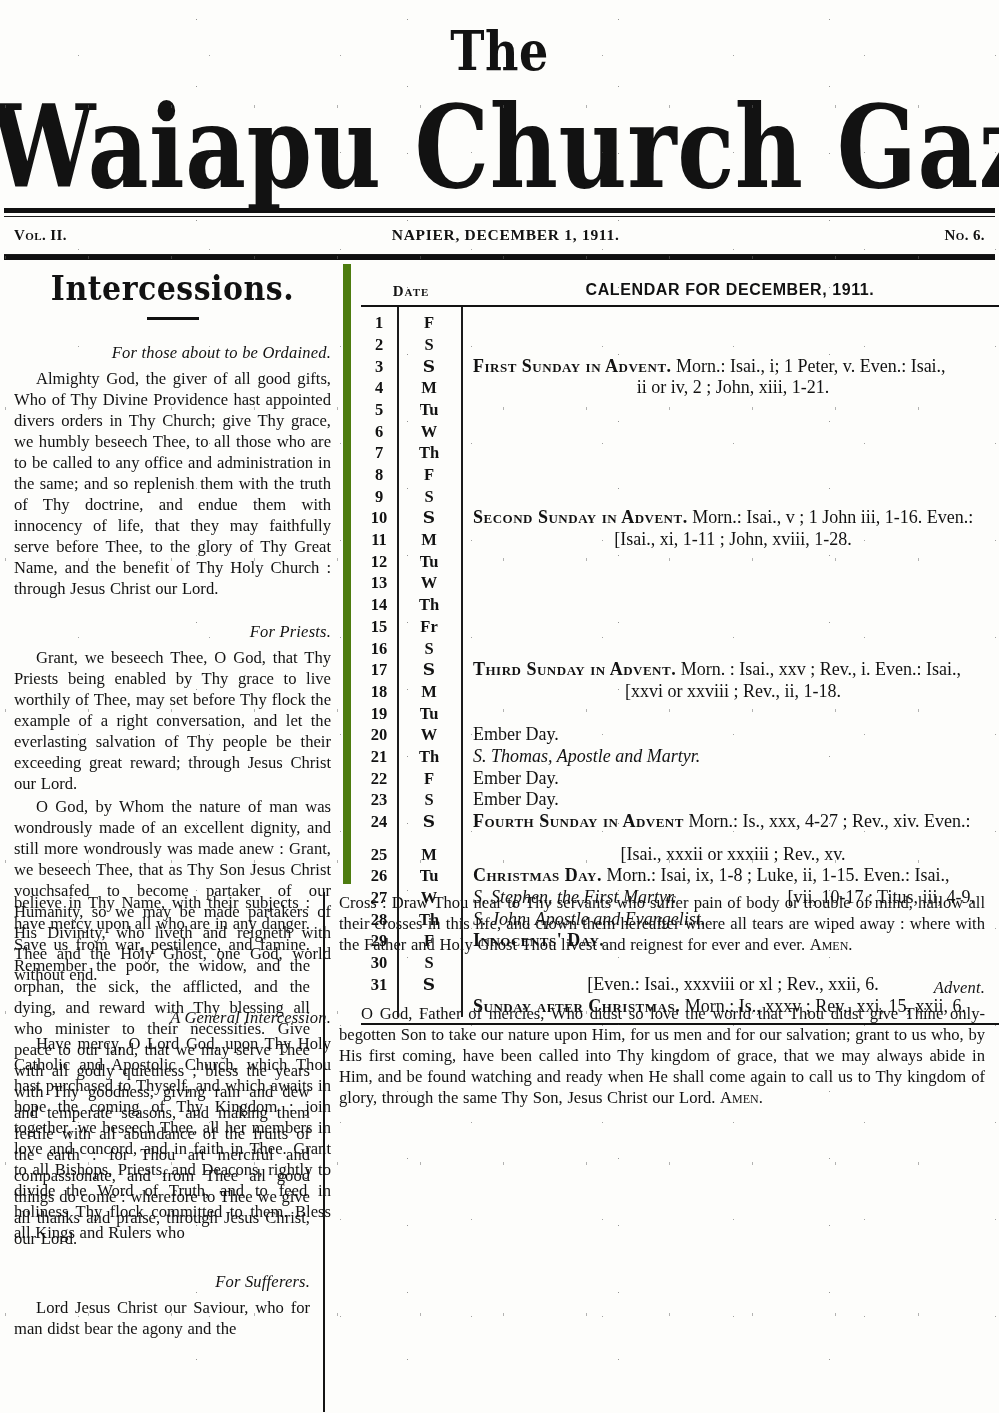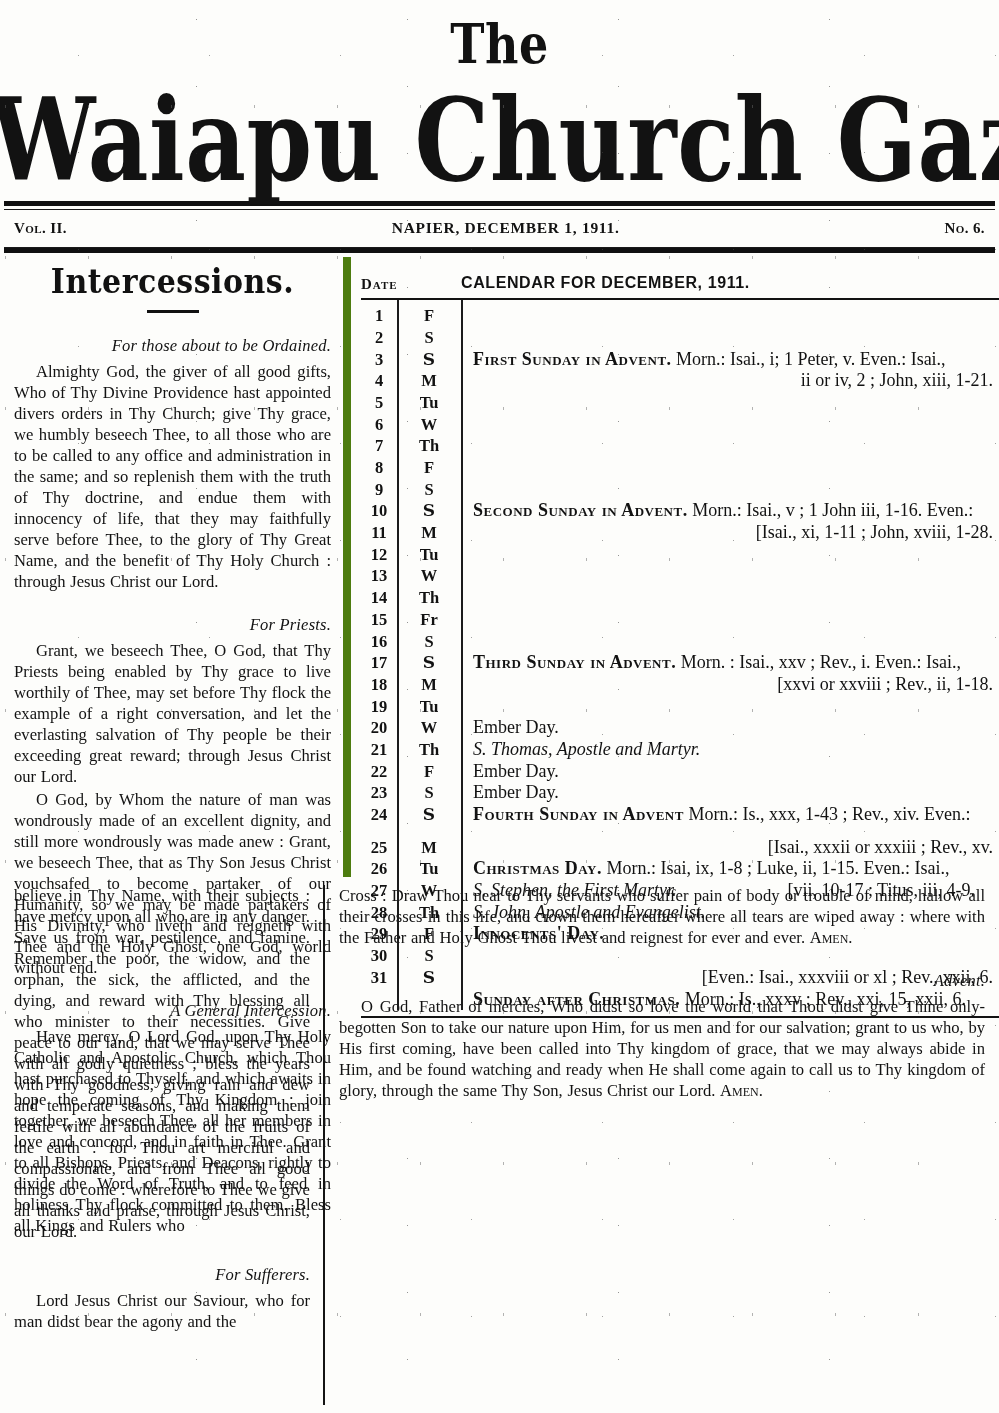--- a/index.html
+++ b/index.html
@@ -19,21 +19,21 @@
     background-image:
       radial-gradient(#4a4a4a .8px, transparent .9px),
       radial-gradient(#6a6a6a .6px, transparent .7px),
       radial-gradient(#2e2e2e .5px, transparent .6px);
     background-size:131px 97px, 83px 151px, 211px 67px;
     background-position:13px 7px, 47px 31px, 91px 53px;
   }
   .page{position:relative;width:999px;height:1413px;z-index:2;}
 
   
-  .masthead{text-align:center;padding-top:13px;}
+  .masthead{text-align:center;padding-top:0;margin-top:20px;}
   .blackletter{
     font-family:"DejaVu Serif",serif;
     font-weight:bold;font-style:normal;
     letter-spacing:.5px;
   }
   .m-the{
     font-size:46px;line-height:52px;
     transform:scaleY(1.18);
     transform-origin:center top;
     display:block;margin-bottom:14px;
@@ -83,25 +83,25 @@
     text-align:justify;
     text-indent:22px;
     hyphens:auto;
     word-spacing:.5px;
   }
   p.body.cont{text-indent:0;}
 
   
   .cal-head{display:flex;align-items:flex-end;height:36px;}
   .cal-head .date-h{
-    width:100px;
+    width:100px;text-align:center;
     font-variant:small-caps;font-weight:bold;font-size:15px;letter-spacing:1px;
   }
   .cal-head .cal-h{
-    flex:1;text-align:left;
+    flex:1;text-align:center;
     font-family:"Liberation Sans","DejaVu Sans",sans-serif;
     font-weight:bold;font-size:16px;letter-spacing:.6px;
     padding-bottom:1px;
   }
   .cal-headrule{height:2px;background:#121212;margin-top:5px;}
   .cal-body{position:relative;display:flex;padding-top:5px;}
   .vline{position:absolute;top:0;bottom:0;width:1.6px;background:#1b1b1b;}
   .v1{left:36px;}
   .v2{left:100px;}
 
@@ -116,21 +116,21 @@
   }
   .day-col div.sun{
     font-family:"DejaVu Serif",serif;
     font-weight:bold;font-size:17px;
   }
   .gap{height:11px!important;}
 
   .ent{height:21.7px;line-height:21.7px;font-size:18px;white-space:nowrap;}
   .ent .sc{font-variant:small-caps;font-weight:bold;letter-spacing:.5px;}
   .ent .it{font-style:italic;}
-  .ent.r{text-align:right;padding-right:6px;}
+  .ent.r{text-align:center;padding-right:6px;}
   .ent.blank{visibility:hidden;}
 
   .cal-endrule{height:2px;background:#121212;margin:6px 0 0 0;}
 
   
   .bottom{display:flex;padding-top:8px;height:520px;}
   .col-mid{
     width:325px;padding:0 13px 0 14px;
     border-right:2px solid #141414;box-sizing:border-box;
   }
@@ -277,21 +277,21 @@
             <div class="ent blank">.</div>
             <div class="ent blank">.</div>
             <div class="ent blank">.</div>
             <div class="ent"><span class="sc">Third Sunday in Advent.</span><span>   Morn. : Isai., xxv ; Rev., i.   Even.: Isai.,</span></div>
             <div class="ent r">[xxvi or xxviii ; Rev., ii, 1-18.</div>
             <div class="ent blank">.</div>
             <div class="ent">Ember Day.</div>
             <div class="ent"><span class="it">S. Thomas, Apostle and Martyr.</span></div>
             <div class="ent">Ember Day.</div>
             <div class="ent">Ember Day.</div>
-            <div class="ent"><span class="sc">Fourth Sunday in Advent</span><span>   Morn.: Is., xxx, 1-43 ; Rev., xiv.   Even.:</span></div>
+            <div class="ent"><span class="sc">Fourth Sunday in Advent</span><span>   Morn.: Is., xxx, 4-27 ; Rev., xiv.   Even.:</span></div>
             <div class="ent blank gap">.</div>
             <div class="ent r">[Isai., xxxii or xxxiii ; Rev., xv.</div>
             <div class="ent"><span class="sc">Christmas Day.</span><span>   Morn.: Isai, ix, 1-8 ; Luke, ii, 1-15.   Even.: Isai.,</span></div>
             <div class="ent"><span class="it">S. Stephen, the First Martyr.</span><span style="float: right; padding-right: 24px;">[vii, 10-17 ; Titus, iii, 4-9.</span></div>
             <div class="ent"><span class="it">S. John, Apostle and Evangelist.</span></div>
             <div class="ent"><span class="sc">Innocents' Day.</span></div>
             <div class="ent blank">.</div>
             <div class="ent r">[Even.: Isai., xxxviii or xl ; Rev., xxii, 6.</div>
             <div class="ent"><span class="sc">Sunday after Christmas.</span><span>   Morn.: Is., xxxv ; Rev., xxi, 15, xxii, 6.</span></div>
           </div>

